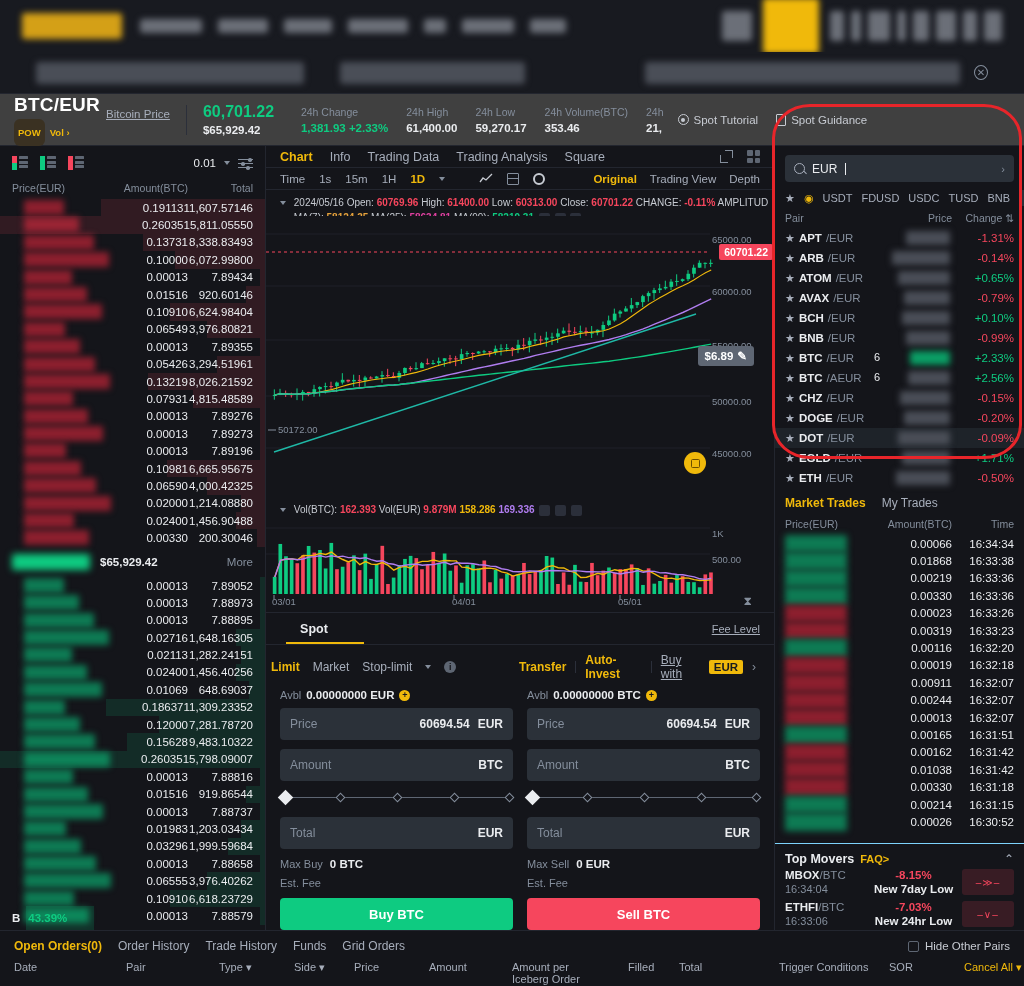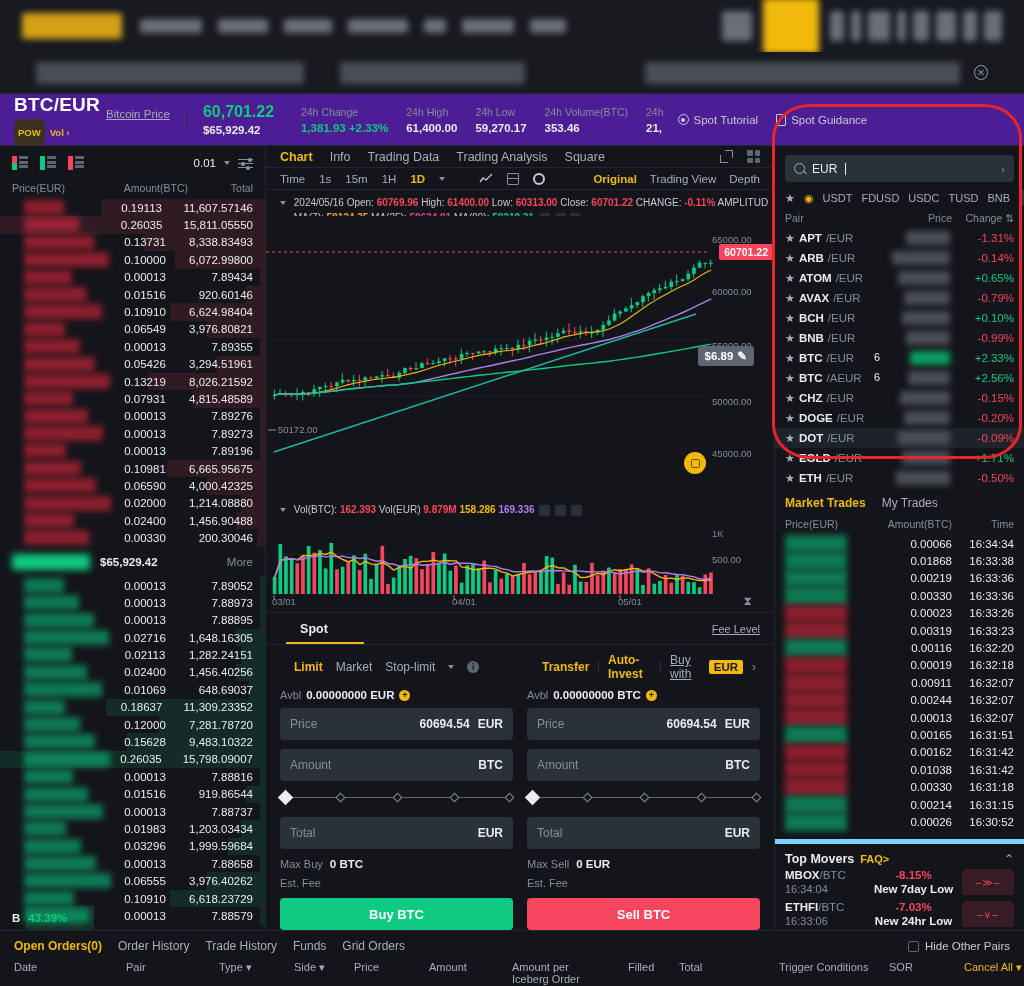--- a/index.html
+++ b/index.html
@@ -35,21 +35,21 @@
   .sb-2 { width: 200px; height: 22px; background: #4a4e57; margin-right: 120px; }
   .sb-3 { width: 340px; height: 22px; background: #4a4e57; }
   .close-ic {
     margin-left: 14px; width: 15px; height: 15px; border-radius: 50%;
     border: 1.4px solid #848e9c; color: #848e9c; font-size: 10px;
     display: flex; align-items: center; justify-content: center; line-height: 1;
   }
 
   
   .pairhead {
-    height: 52px; background: #4c1d95; display: flex; align-items: center;
+    height: 52px; background: #404040; display: flex; align-items: center;
     padding: 0 0 0 14px; border-bottom: 1px solid #23262f;
     position: relative;
   }
   .ph-left { width: 82px; }
   .ph-pair { font-size: 19px; font-weight: bold; color: #fff; letter-spacing: .2px; }
   .ph-sub { display: flex; align-items: center; gap: 5px; margin-top: 3px; }
   .tag-pow {
     background: #3a3122; color: #f0b90b; font-size: 9.5px; font-weight: bold;
     padding: 8px 4px; border-radius: 6px;
   }
@@ -95,21 +95,21 @@
   .slider-ic b { position: absolute; left: 0; right: 0; height: 1.4px; background: #848e9c; }
   .slider-ic b:nth-child(1){ top: 2px; } .slider-ic b:nth-child(2){ top: 6px; } .slider-ic b:nth-child(3){ top: 10px; }
   .slider-ic i { position: absolute; width: 3.5px; height: 3.5px; background: #848e9c; border-radius: 50%; top: 1px; left: 10px;}
   .slider-ic i.m { top: 5px; left: 3px; } .slider-ic i.l { top: 9px; left: 8px; }
 
   .ob-head { display: flex; font-size: 10.5px; color: #848e9c; padding: 2px 12px 5px 12px; }
   .ob-head .c1 { width: 90px; } .ob-head .c2 { width: 86px; text-align: right; } .ob-head .c3 { flex: 1; text-align: right; }
   .ob-rows { position: relative; }
   .ob-row { display: flex; height: 17.4px; align-items: center; font-size: 11.5px; padding: 0 12px; position: relative;}
   .ob-row .c1 { width: 90px; position: relative; height: 100%; }
-  .ob-row .c2 { width: 86px; text-align: center; color: #eaecef; z-index: 2;}
+  .ob-row .c2 { width: 86px; text-align: right; color: #eaecef; z-index: 2;}
   .ob-row .c3 { flex: 1; text-align: right; color: #eaecef; z-index: 2;}
   .ob-blur { position: absolute; left: 12px; top: 1px; height: 15px; filter: blur(3px); border-radius: 1px;}
   .ob-depth { position: absolute; right: 0; top: 0; bottom: 0; z-index: 1; }
   .ask .ob-depth { background: rgba(246,70,93,.13); }
   .bid .ob-depth { background: rgba(14,203,129,.13); }
 
   .ob-mid { display: flex; align-items: center; height: 30px; padding: 0 12px; }
   .ob-mid .big { filter: blur(3.5px); width: 78px; height: 16px; background: #0ecb81; border-radius: 2px;}
   .ob-mid .usd { font-size: 11.5px; color: #eaecef; margin-left: 10px; font-weight: bold;}
   .ob-mid .more { margin-left: auto; font-size: 11.5px; color: #848e9c; }
@@ -169,21 +169,21 @@
   .coin-badge { position: absolute; width: 22px; height: 22px; border-radius: 50%; background: #f0b90b; right: 68px; bottom: 4px; display:flex;align-items:center;justify-content:center;}
   .coin-badge b { width: 9px; height: 9px; border: 1.6px solid #6b4e00; border-radius: 1.5px;}
 
   
   .form-wrap { flex: 1; display: flex; flex-direction: column; border-top: 1px solid #23262f;}
   .sf-tabs { height: 32px; display: flex; align-items: center; border-bottom: 1px solid #23262f; position: relative;}
   .sf-tab { width: 96px; text-align: center; font-size: 12.5px; font-weight: bold; color: #eaecef; }
   .sf-underline { position: absolute; left: 20px; width: 78px; bottom: 0; height: 2px; background: #f0b90b;}
   .fee-level { margin-left: auto; margin-right: 14px; font-size: 11px; color: #a7aebb; text-decoration: underline;}
 
-  .of-row { display: flex; padding: 8px 14px 0 28px; gap: 18px; align-items: center;}
+  .of-row { display: flex; padding: 8px 14px 0 5px; gap: 18px; align-items: center;}
   .of-left { width: 230px; display: flex; align-items: center; gap: 13px;}
   .of-right { flex: 1; display: flex; align-items: center; gap: 9px; justify-content: flex-end; padding-right: 4px;}
   .ot { font-size: 12px; color: #a7aebb; }
   .ot.active { color: #f0b90b; font-weight: bold;}
   .ot.gold { color: #f0b90b; font-weight: bold;}
   .ic-info { width: 12px; height: 12px; border-radius: 50%; background: #5e6673; color: #14151a; font-size: 9px; font-weight: bold; display: flex; align-items: center; justify-content: center;}
   .vsep { width: 1px; height: 12px; background: #2b2f3a;}
   .buywith { font-size: 12px; color: #a7aebb; text-decoration: underline;}
   .chip-eur { background: #f0b90b; color: #181a20; font-size: 11.5px; font-weight: bold; padding: 1px 5px; border-radius: 2px;}
   .chev-r { color: #848e9c; font-size: 12px;}
@@ -244,21 +244,21 @@
   .mt-tab { font-size: 12px; color: #a7aebb; }
   .mt-tab.active { color: #f0b90b; font-weight: bold;}
   .tr-head { display: flex; font-size: 10.5px; color: #848e9c; padding: 2px 10px 5px 10px;}
   .tr-head .c1 { flex: 1; } .tr-head .c2 { width: 80px; text-align: right;} .tr-head .c3 { width: 62px; text-align: right;}
   .tr-row { display: flex; align-items: center; height: 17.4px; padding: 0 10px; font-size: 11.5px;}
   .tr-row .c1 { flex: 1; position: relative; height: 100%;}
   .tr-row .c2 { width: 80px; text-align: right; color: #eaecef;}
   .tr-row .c3 { width: 62px; text-align: right; color: #eaecef;}
   .tr-blur { position: absolute; left: 0; top: 0; width: 62px; height: 17.4px; filter: blur(3px);}
 
-  .tm-wrap { border-top: 5px solid #7dd3fc; margin-top: auto; padding: 8px 10px 0 10px;}
+  .tm-wrap { border-top: 1px solid #7dd3fc; margin-top: auto; padding: 8px 10px 0 10px;}
   .tm-head { display: flex; align-items: center; gap: 6px;}
   .tm-title { font-size: 12.5px; font-weight: bold; color: #eaecef;}
   .tm-faq { font-size: 11px; color: #f0b90b; font-weight: bold;}
   .tm-collapse { margin-left: auto; color: #a7aebb; font-size: 12px;}
   .tm-tabs { display: flex; gap: 11px; padding: 7px 0 5px 0; font-size: 11px; color: #a7aebb;}
   .tm-tabs .active { color: #f0b90b; font-weight: bold;}
   .tm-row { display: flex; align-items: center; padding: 3px 0; }
   .tm-c1 { width: 80px; }
   .tm-pair { font-size: 11.5px; } .tm-pair b { color: #eaecef; } .tm-pair span { color: #848e9c;}
   .tm-time { font-size: 11px; color: #848e9c; margin-top: 2px;}

